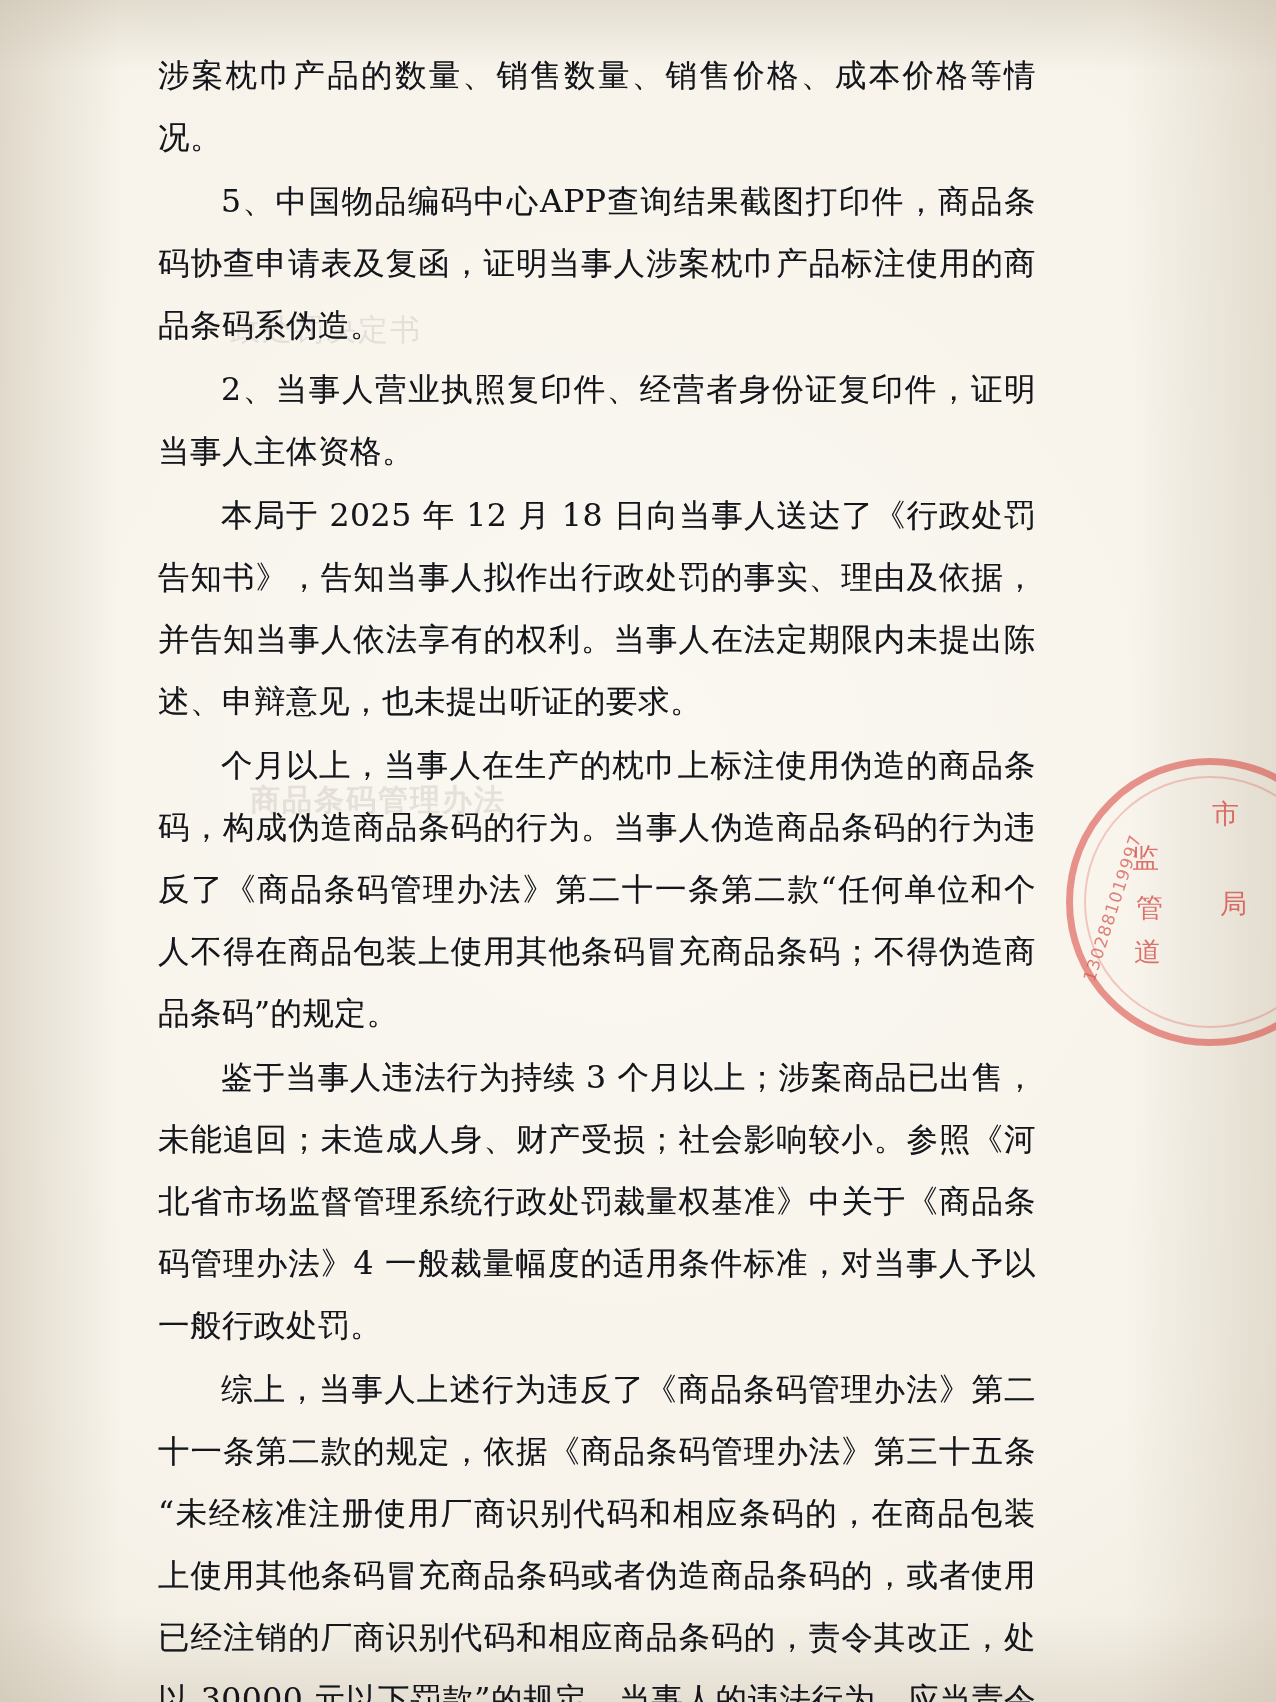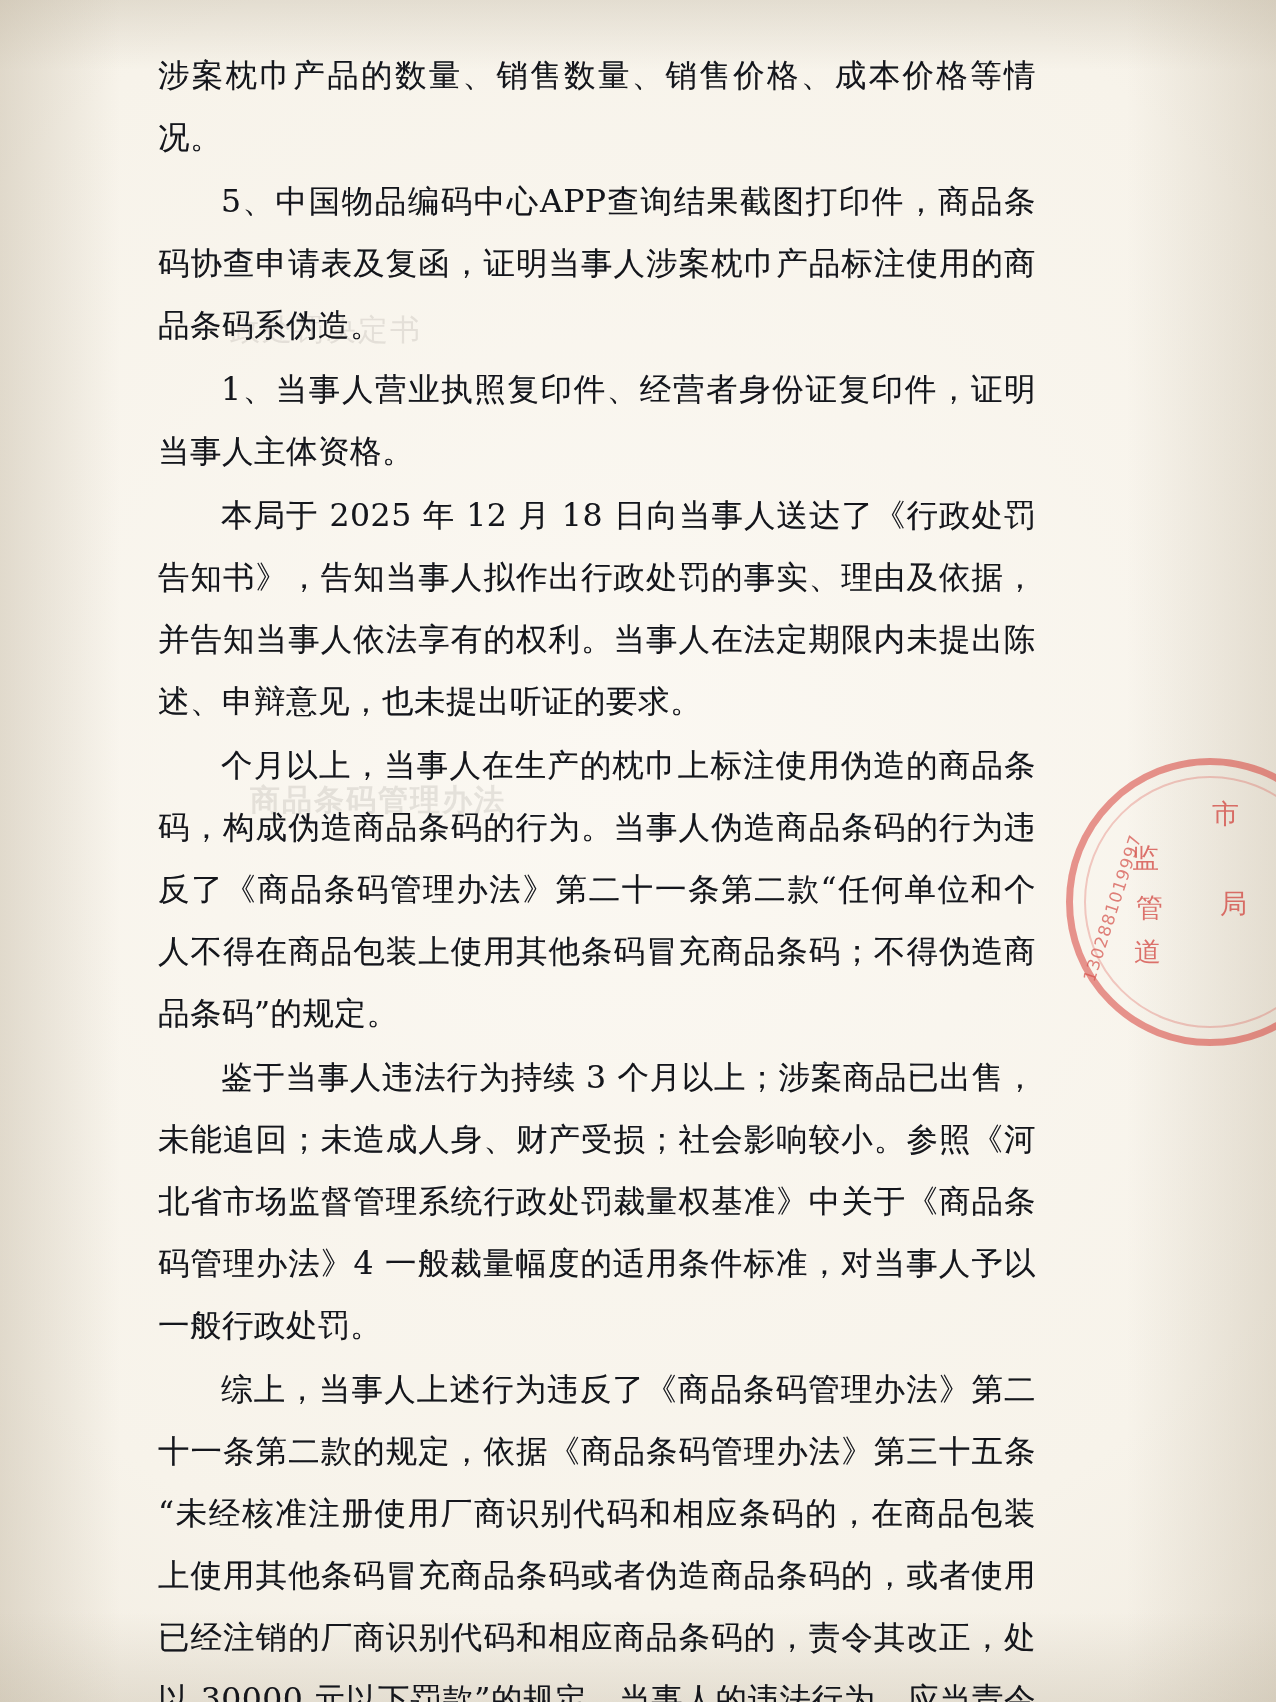--- a/index.html
+++ b/index.html
@@ -149,21 +149,21 @@
   <div class="paper-shade-left"></div>
   <div class="paper-shade-right"></div>
   <div class="paper-shade-bottom"></div>
 
   <div class="ghost ghost-1">政处罚决定书</div>
   <div class="ghost ghost-2">商品条码管理办法</div>
 
   <div class="doc-body">
     <p class="para">涉案枕巾产品的数量、销售数量、销售价格、成本价格等情况。</p>
     <p class="para indent">5、中国物品编码中心APP查询结果截图打印件，商品条码协查申请表及复函，证明当事人涉案枕巾产品标注使用的商品条码系伪造。</p>
-    <p class="para indent">1、当事人营业执照复印件、经营者身份证复印件，证明当事人主体资格。</p>
+    <p class="para indent">2、当事人营业执照复印件、经营者身份证复印件，证明当事人主体资格。</p>
     <p class="para indent">本局于 2025 年 12 月 18 日向当事人送达了《行政处罚告知书》，告知当事人拟作出行政处罚的事实、理由及依据，并告知当事人依法享有的权利。当事人在法定期限内未提出陈述、申辩意见，也未提出听证的要求。</p>
     <p class="para indent">个月以上，当事人在生产的枕巾上标注使用伪造的商品条码，构成伪造商品条码的行为。当事人伪造商品条码的行为违反了《商品条码管理办法》第二十一条第二款“任何单位和个人不得在商品包装上使用其他条码冒充商品条码；不得伪造商品条码”的规定。</p>
     <p class="para indent">鉴于当事人违法行为持续 3 个月以上；涉案商品已出售，未能追回；未造成人身、财产受损；社会影响较小。参照《河北省市场监督管理系统行政处罚裁量权基准》中关于《商品条码管理办法》4 一般裁量幅度的适用条件标准，对当事人予以一般行政处罚。</p>
     <p class="para indent">综上，当事人上述行为违反了《商品条码管理办法》第二十一条第二款的规定，依据《商品条码管理办法》第三十五条“未经核准注册使用厂商识别代码和相应条码的，在商品包装上使用其他条码冒充商品条码或者伪造商品条码的，或者使用已经注销的厂商识别代码和相应商品条码的，责令其改正，处以 30000 元以下罚款”的规定，当事人的违法行为，应当责令当事人改正违</p>
   </div>
 
   <div class="seal">
     <div class="seal-text">
       <div class="seal-char" style="left:122px; top:14px;">市</div>
       <div class="seal-char" style="left:42px; top:58px;">监</div>

